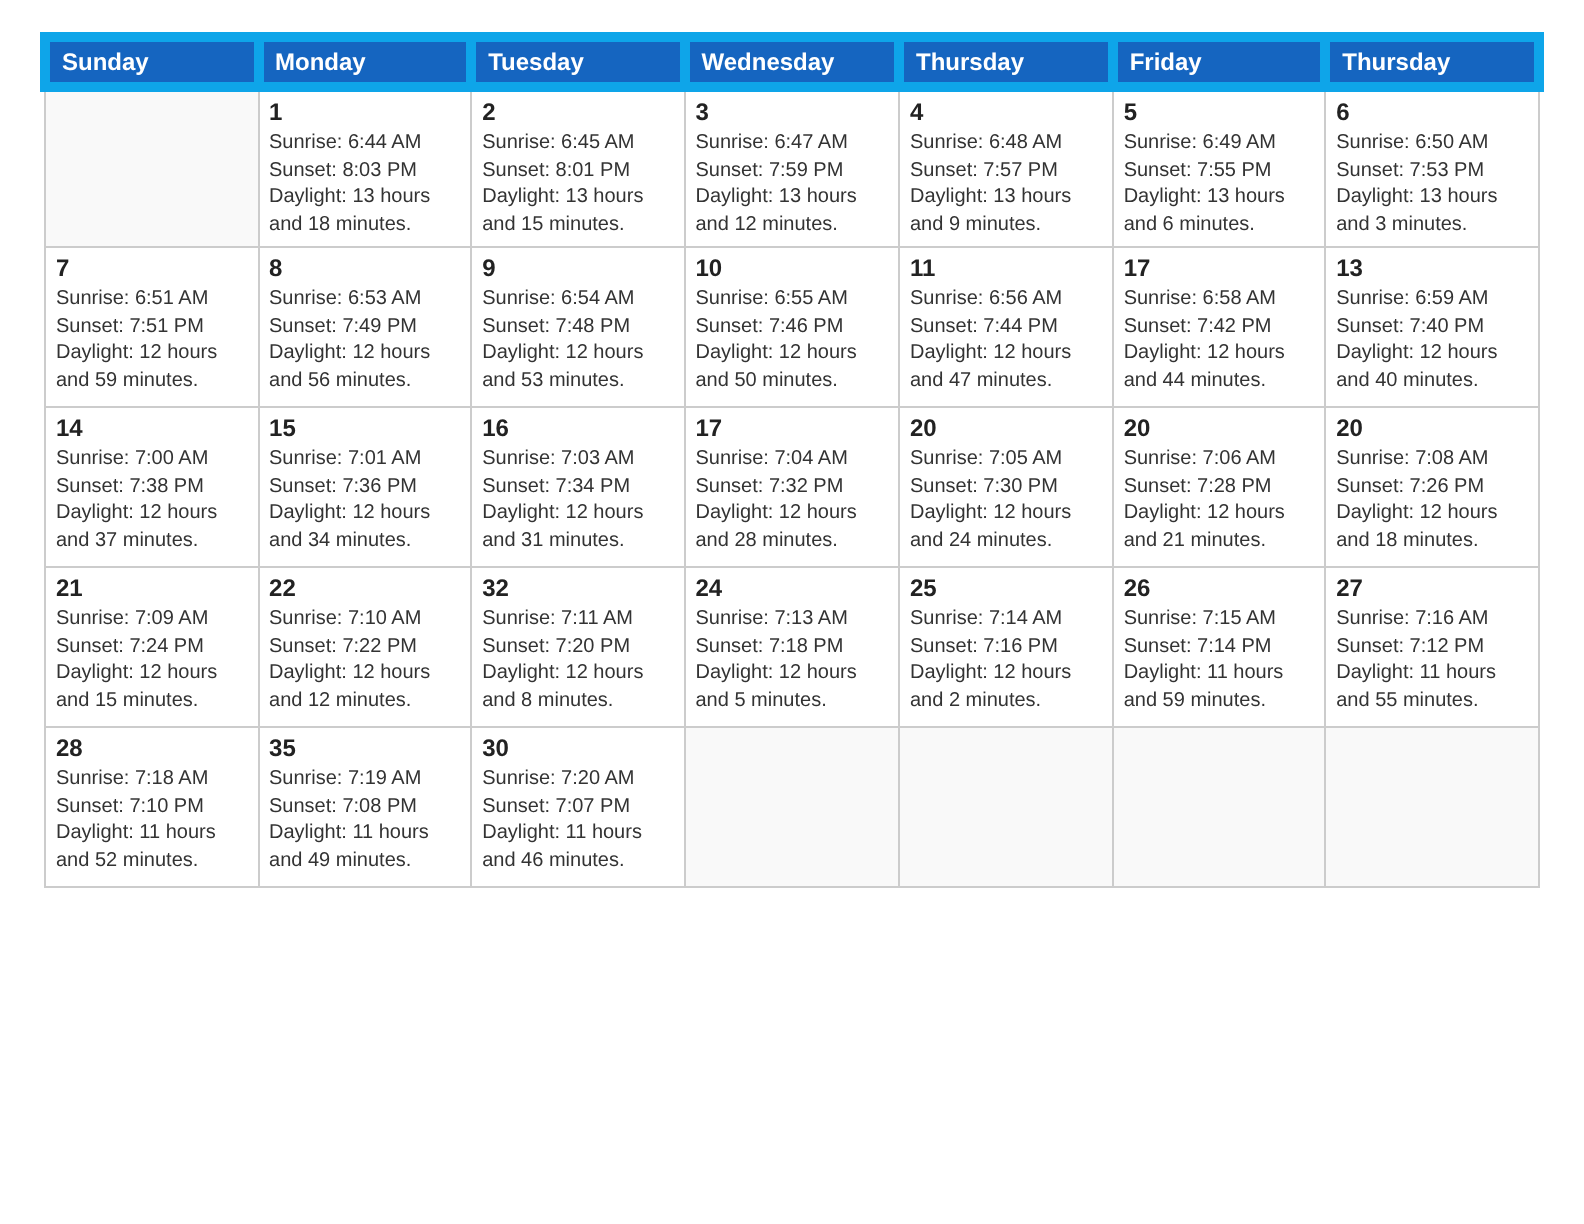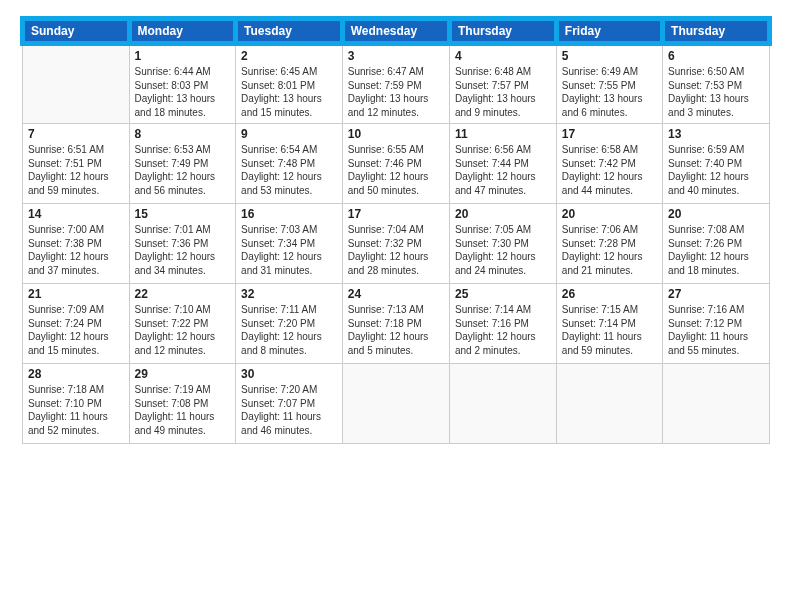--- a/index.html
+++ b/index.html
@@ -225,21 +225,21 @@
             <span class="day-num">27</span>
             <div class="day-info">Sunrise: 7:16 AM<br>Sunset: 7:12 PM<br>Daylight: 11 hours<br>and 55 minutes.</div>
           </td>
         </tr>
         <tr class="last-row">
           <td>
             <span class="day-num">28</span>
             <div class="day-info">Sunrise: 7:18 AM<br>Sunset: 7:10 PM<br>Daylight: 11 hours<br>and 52 minutes.</div>
           </td>
           <td>
-            <span class="day-num">29</span>
+            <span class="day-num">35</span>
             <div class="day-info">Sunrise: 7:19 AM<br>Sunset: 7:08 PM<br>Daylight: 11 hours<br>and 49 minutes.</div>
           </td>
           <td>
             <span class="day-num">30</span>
             <div class="day-info">Sunrise: 7:20 AM<br>Sunset: 7:07 PM<br>Daylight: 11 hours<br>and 46 minutes.</div>
           </td>
           <td class="empty-cell"></td>
           <td class="empty-cell"></td>
           <td class="empty-cell"></td>
           <td class="empty-cell"></td>

